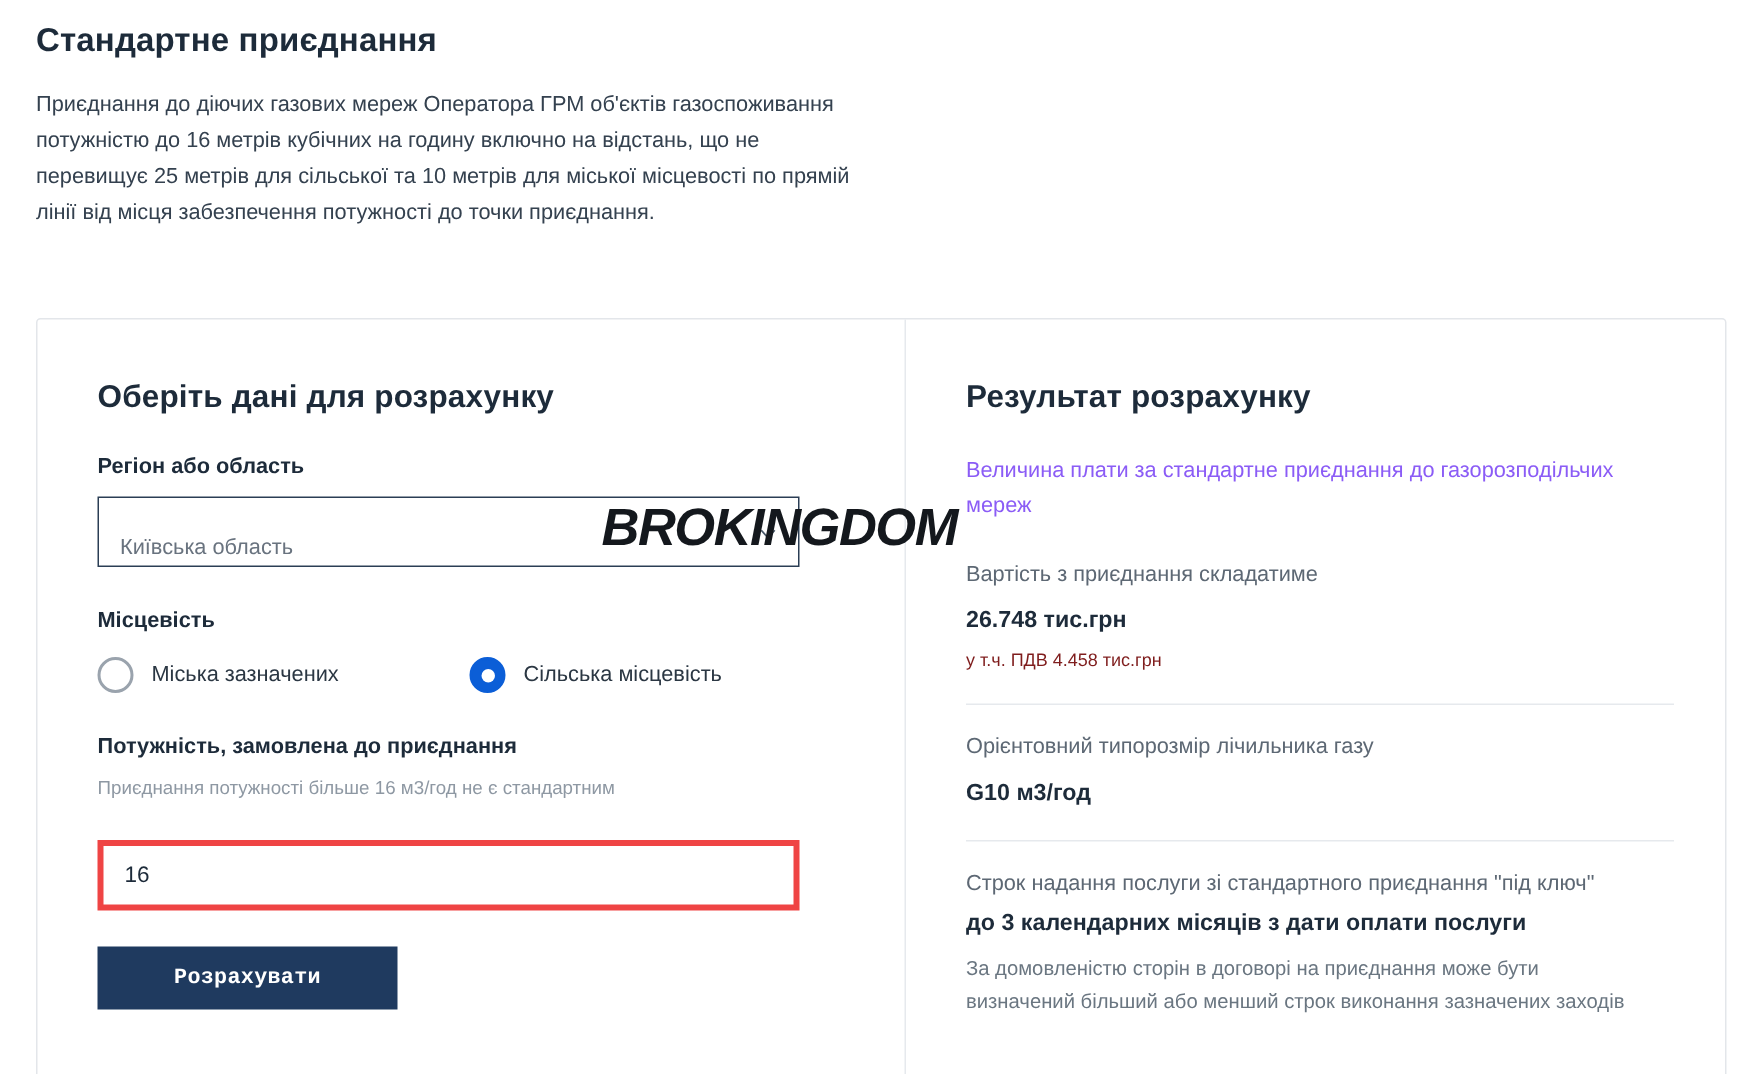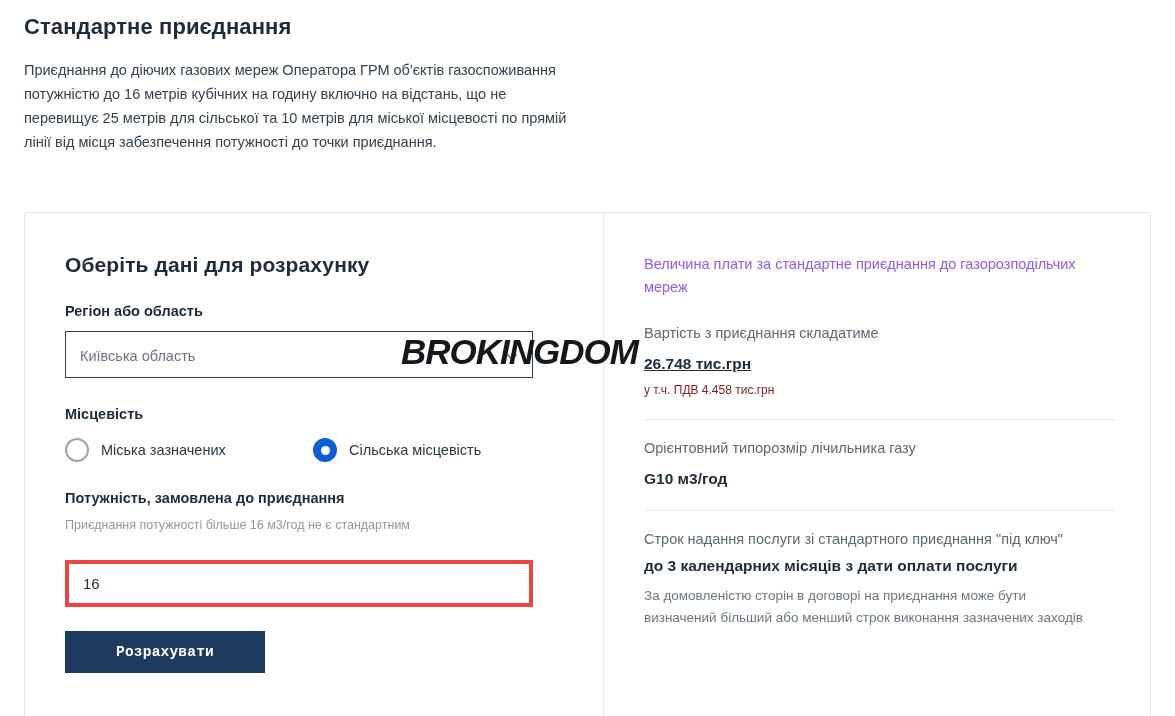--- a/index.html
+++ b/index.html
@@ -78,22 +78,22 @@
     color: #1d2b3a;
     margin-bottom: 12px;
   }
   .select-wrap {
     position: relative;
     width: 468px;
     height: 47px;
     border: 1px solid #2b3e55;
     background: #fff;
     display: flex;
-    align-items: flex-start;
-    padding: 16px 14px;
+    align-items: flex-end;
+    padding: 4px 14px;
   }
   .select-value {
     font-size: 14.5px;
     color: #69737f;
   }
   .chevron {
     position: absolute;
     right: 14px;
     top: 50%;
     transform: translateY(-50%);
@@ -180,21 +180,20 @@
   .r-sub {
     font-size: 14.5px;
     color: #5d6874;
     margin-bottom: 14px;
   }
   .r-value-main {
     font-size: 15.5px;
     font-weight: 700;
     color: #1d2b3a;
     margin-bottom: 10px;
-    text-decoration: underline;
   }
   .r-vat {
     font-size: 12px;
     color: #7f1d1d;
   }
   .r-divider {
     height: 1px;
     background: #e6e9ed;
     margin: 22px 0 20px 0;
     width: 472px;
@@ -272,20 +271,21 @@
       <div class="field-label">Потужність, замовлена до приєднання</div>
       <div class="hint">Приєднання потужності більше 16 м3/год не є стандартним</div>
       <input class="text-input" type="text" value="16" style="">
 
       <button class="calc-button">Розрахувати</button>
     </div>
 
     <div class="divider-v"></div>
 
     <div class="col-right">
+      <h2 class="section-title">Результат розрахунку</h2>
 
       <div class="r-desc">Величина плати за стандартне приєднання до газорозподільчих мереж</div>
 
       <div class="r-sub">Вартість з приєднання складатиме</div>
       <div class="r-value-main">26.748 тис.грн</div>
       <div class="r-vat">у т.ч. ПДВ 4.458 тис.грн</div>
 
       <div class="r-divider"></div>
 
       <div class="r-sub">Орієнтовний типорозмір лічильника газу</div>

